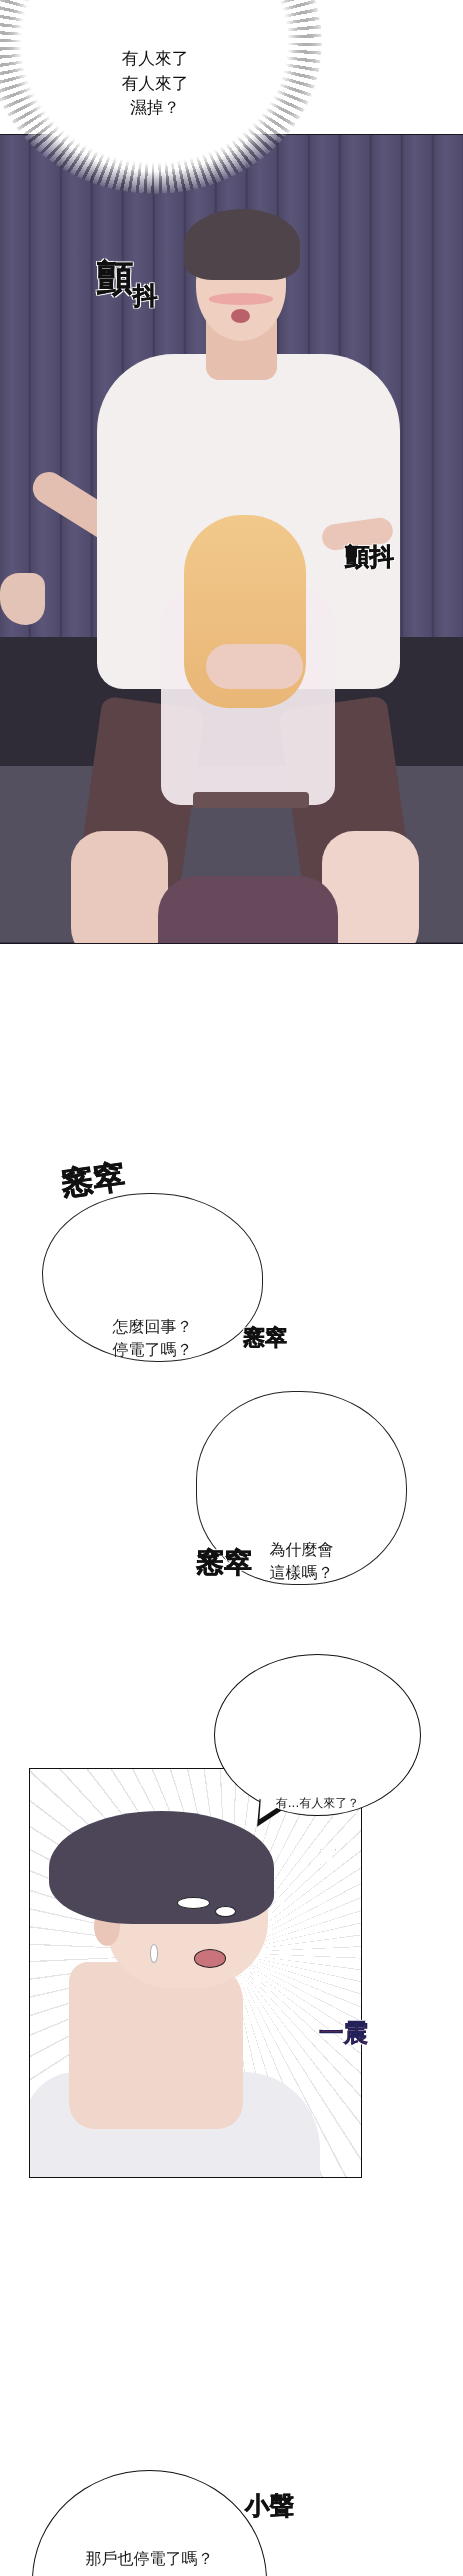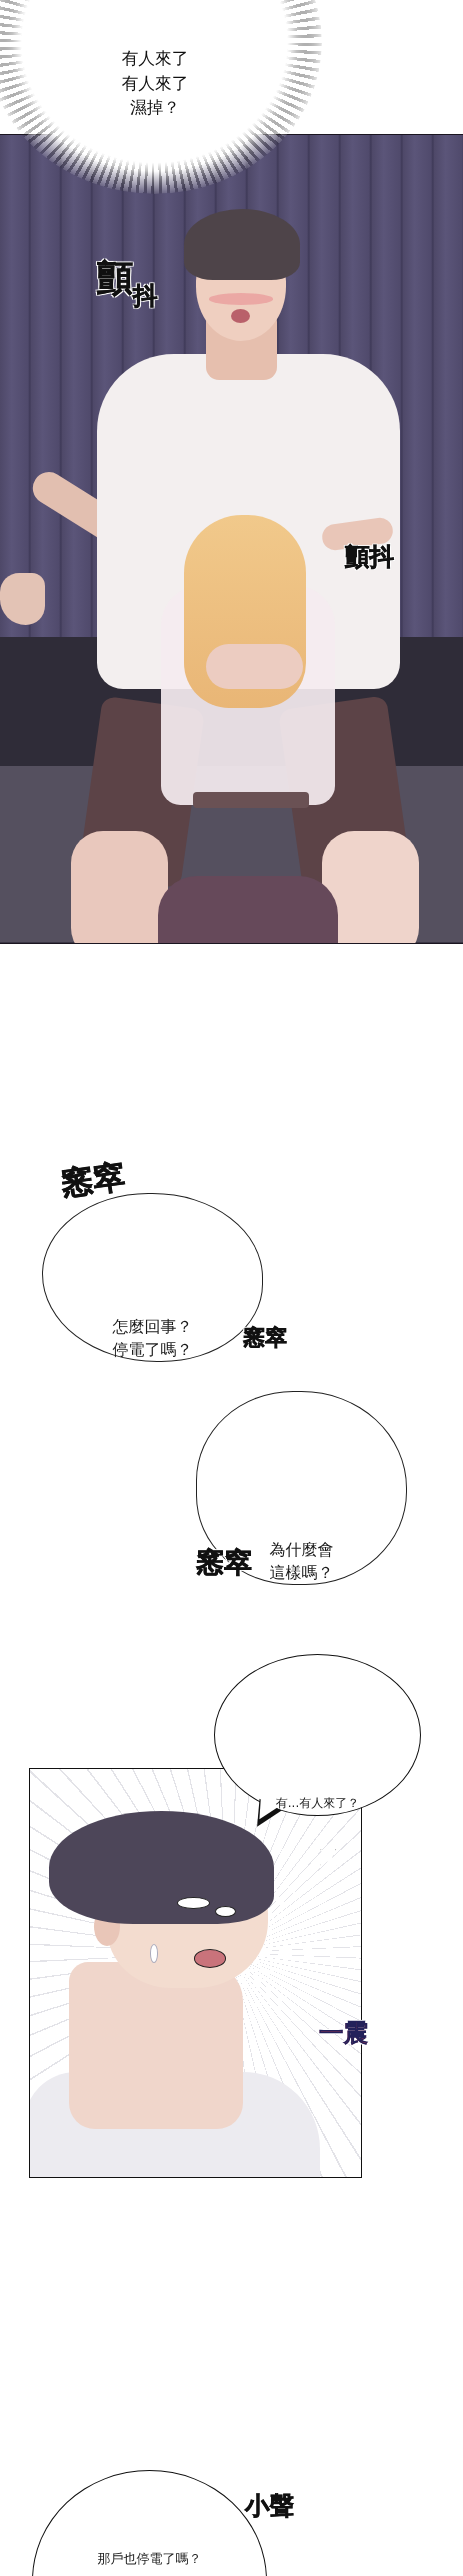--- a/index.html
+++ b/index.html
@@ -87,21 +87,21 @@
     left: 252px; top: 1803px; width: 0; height: 0; z-index: 5;
     border-left: 11.6px solid transparent; border-right: 14px solid transparent;
     border-top: 26px solid #111; transform: rotate(28deg);
   }
   .bubble-c-tail-inner {
     left: 255px; top: 1801px; width: 0; height: 0; z-index: 6;
     border-left: 9px solid transparent; border-right: 11px solid transparent;
     border-top: 20.6px solid #fff; transform: rotate(28deg);
   }
   .bubble-d { left: 32px; top: 2470px; width: 233px; height: 219px; border-width: 1.3px; border-color: #111; align-items: flex-start; padding-top: 0; }
-  .bubble-d .bubble-text { margin-top: 76px; font-size: 13px; }
+  .bubble-d .bubble-text { margin-top: 76px; font-size: 16px; }
 
   
   .panel2 {
     left: 29px; top: 1768px; width: 331px; height: 408px;
     border: 1.9px solid #111; overflow: hidden; z-index: 2;
     background:
       repeating-conic-gradient(from 0deg at 60% 45%, #ffffff 0deg 2.2deg, #e3e3e8 2.2deg 2.6deg, #ffffff 2.6deg 5deg);
   }
   .p2-shirt { left: -6.4px; top: 303px; width: 296px; height: 142px; background: #ecebf0; border-radius: 52px 77px 0 0; }
   .p2-neck { left: 39px; top: 193px; width: 174px; height: 167px; background: #f0d6cb; border-radius: 19.3px 39px 26px 26px; }

